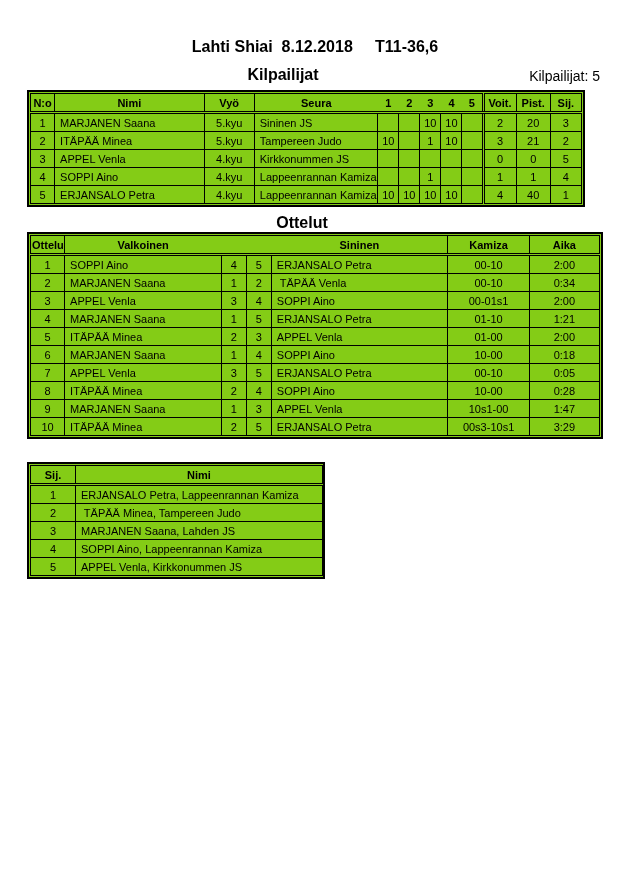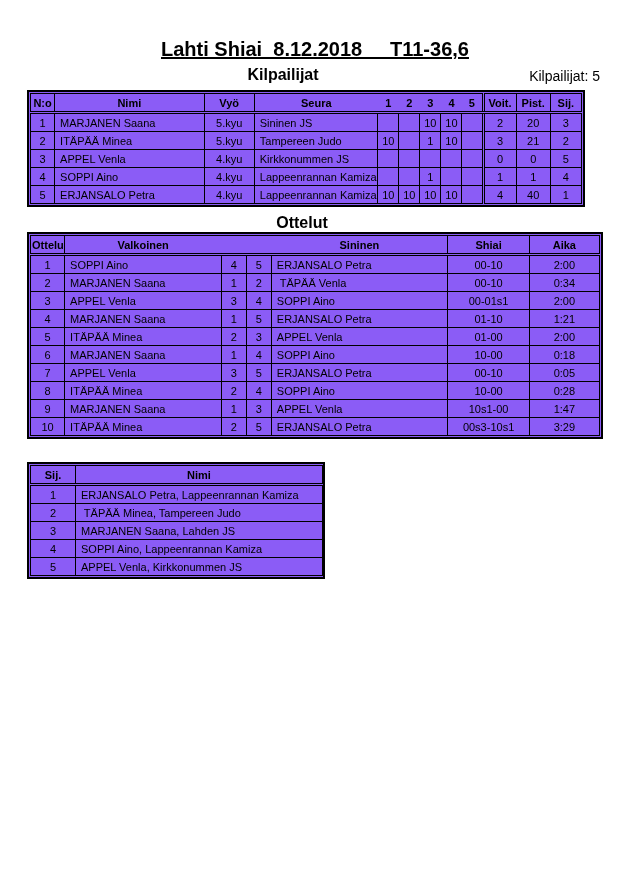--- a/index.html
+++ b/index.html
@@ -2,30 +2,30 @@
 <html><head>
 <meta charset="utf-8">
 <style>
   html,body { margin:0; padding:0; background:#fff; }
   .page {
     position:relative; width:630px; height:891px; background:#ffffff;
     font-family:"Liberation Sans", sans-serif; color:#000;
   }
   .title {
     position:absolute; top:38px; left:0; width:630px; text-align:center;
-    font-size:20px; font-weight:bold; white-space:pre;text-decoration:underline;
+    font-size:16px; font-weight:bold; white-space:pre;
   }
   .sub { position:absolute; font-size:16px; font-weight:bold; white-space:pre; }
   .sub-kilpailijat { top:66px; left:208px; width:150px; text-align:center; }
   .sub-ottelut     { top:214px; left:227px; width:150px; text-align:center; }
   .sub-tulokset    { top:444px; left:102px; width:150px; text-align:center;margin-top:36px; }
   .count { position:absolute; top:68px; left:470px; width:130px; text-align:right; font-size:14px; }
 
   .tblwrap {
-    position:absolute; border:2px solid #000; padding:1px; background:#8b5cf6;
+    position:absolute; border:2px solid #000; padding:1px; background:#84cc16;
     box-sizing:border-box;
   }
   .t1 { left:27px; top:90px;  width:558px; }
   .t2 { left:27px; top:232px; width:576px; }
   .t3 { left:27px; top:462px; width:298px; }
 
   table { border-collapse:collapse; table-layout:fixed; width:100%; }
   th, td {
     border:1px solid #000; height:17px; padding:0 2px;
     font-size:11px; white-space:pre; overflow:hidden; vertical-align:middle;
@@ -168,21 +168,21 @@
           <col style="width:81px">
           <col style="width:70px">
       </colgroup>
       <thead>
         <tr>
           <th class="ofl">Ottelu</th>
           <th class="novr">Valkoinen</th>
           <th class="nov"></th>
           <th class="nov"></th>
           <th class="novl">Sininen</th>
-          <th>Shiai</th>
+          <th>Kamiza</th>
           <th>Aika</th>
         </tr>
       </thead>
       <tbody>
         <tr>
           <td class="c">1</td>
           <td class="l">SOPPI Aino</td>
           <td class="c">4</td>
           <td class="c">5</td>
           <td class="l">ERJANSALO Petra</td>

